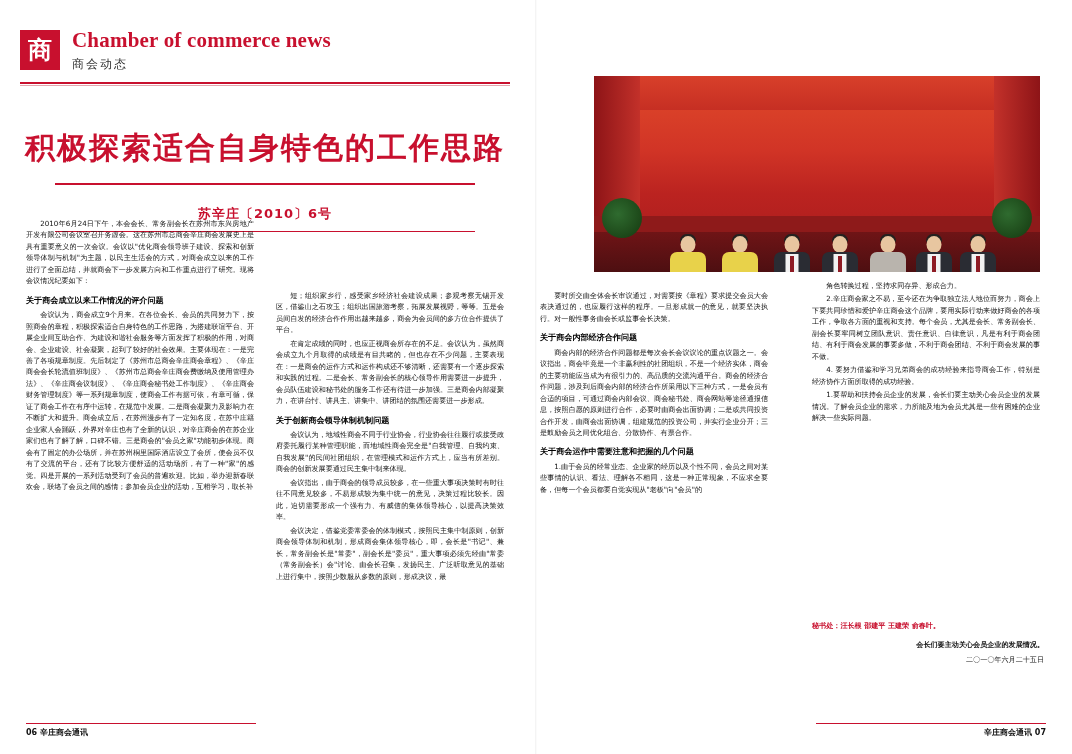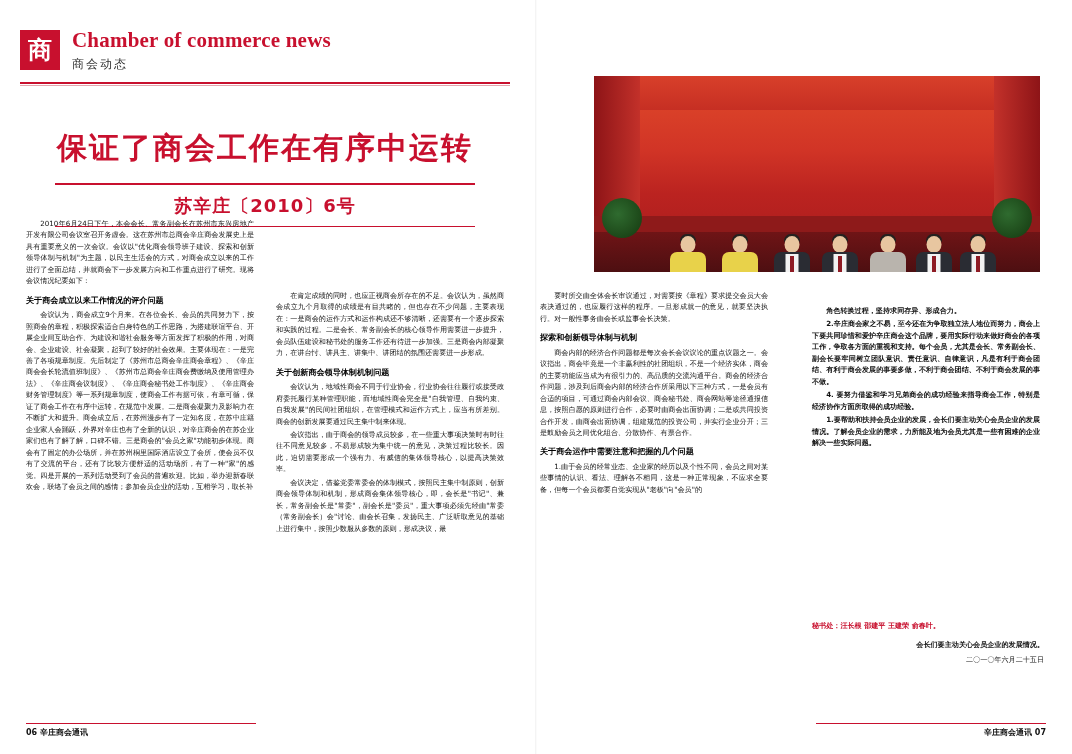--- a/index.html
+++ b/index.html
@@ -43,42 +43,42 @@
   
   #title-wrap{position:absolute;left:20px;top:128px;width:490px;text-align:center;}
   #doc-title{
     color:#c8102e;font-size:30px;font-weight:bold;letter-spacing:2px;
     font-family:"DejaVu Sans","Liberation Sans",sans-serif;
   }
   #title-underline{
     margin:14px auto 0;width:420px;height:2px;background:#c8102e;
   }
   #doc-number{
-    margin-top:9px;color:#c8102e;font-size:18px;font-weight:bold;letter-spacing:1px;
+    margin-top:20px;color:#c8102e;font-size:13px;font-weight:bold;letter-spacing:1px;
   }
   #subtitle-rule{
     margin:8px auto 0;width:420px;height:1px;background:#c8102e;
   }
 
   
   .col{
     position:absolute;
     font-size:7.1px;line-height:1.62;color:#111;
     text-align:justify;
     font-family:"DejaVu Sans","Liberation Sans",sans-serif;
   }
   .col p{margin:0 0 2px 0;text-indent:2em;}
   .col h4{
     margin:7px 0 3px 0;font-size:8.1px;font-weight:bold;color:#000;
     text-indent:0;line-height:1.5;
   }
   #col1{left:26px;top:218px;width:228px;height:470px;}
   #col2{left:276px;top:290px;width:228px;height:400px;}
   #col3{left:540px;top:290px;width:228px;height:400px;}
-  #col4{left:812px;top:305px;width:228px;height:400px;font-weight:bold;}
+  #col4{left:812px;top:280px;width:228px;height:400px;}
 
   
   #photo{
     position:absolute;left:594px;top:76px;width:446px;height:196px;
     background:#b8232b;overflow:hidden;border:0;
   }
   .ph-backdrop{
     position:absolute;inset:0;
     background:
       linear-gradient(180deg,#e04a2a 0%,#d13426 38%,#bb2320 60%,#a41b1c 100%);
@@ -169,21 +169,21 @@
 
   <div id="masthead">
     <div id="logo-box">商</div>
     <div id="masthead-en">Chamber of commerce news</div>
     <div id="masthead-cn">商会动态</div>
     <div id="masthead-rule"></div>
     <div id="masthead-rule2"></div>
   </div>
 
   <div id="title-wrap">
-    <div id="doc-title">保证了商会工作在有序中运转</div>
+    <div id="doc-title">积极探索适合自身特色的工作思路</div>
     <div id="title-underline"></div>
     <div id="doc-number">苏辛庄〔2010〕6号</div>
     <div id="subtitle-rule"></div>
   </div>
 
   <div id="photo">
     <div class="ph-backdrop"></div>
     <div class="ph-banner"></div>
     <div class="ph-curtain"></div>
     <div class="ph-curtain r"></div>
@@ -239,30 +239,31 @@
     <div id="photo-caption-text">合影照片：八位与会领导在红色背景的主席台前合影</div>
   </div>
 
   <div id="col1" class="col">
     <p>2010年6月24日下午，本会会长、常务副会长在苏州市东兴房地产开发有限公司会议室召开务虚会。这在苏州市总商会辛庄商会发展史上是具有重要意义的一次会议。会议以"优化商会领导班子建设、探索和创新领导体制与机制"为主题，以民主生活会的方式，对商会成立以来的工作进行了全面总结，并就商会下一步发展方向和工作重点进行了研究。现将会议情况纪要如下：</p>
     <h4>关于商会成立以来工作情况的评介问题</h4>
     <p>会议认为，商会成立9个月来。在各位会长、会员的共同努力下，按照商会的章程，积极探索适合自身特色的工作思路，为搭建联谊平台、开展企业间互助合作、为建设和谐社会服务等方面发挥了积极的作用，对商会、企业建设、社会凝聚，起到了较好的社会效果。主要体现在：一是完善了各项规章制度。先后制定了《苏州市总商会辛庄商会章程》、《辛庄商会会长轮流值班制度》、《苏州市总商会辛庄商会费缴纳及使用管理办法》、《辛庄商会议制度》、《辛庄商会秘书处工作制度》、《辛庄商会财务管理制度》等一系列规章制度，使商会工作有据可依，有章可循，保证了商会工作在有序中运转，在规范中发展。二是商会凝聚力及影响力在不断扩大和提升。商会成立后，在苏州漫步有了一定知名度，在苏中庄籍企业家人会踊跃，外界对辛庄也有了全新的认识，对辛庄商会的在苏企业家们也有了解了解，口碑不错。三是商会的"会员之家"功能初步体现。商会有了固定的办公场所，并在苏州桐里国际酒店设立了会所，使会员不仅有了交流的平台，还有了比较方便舒适的活动场所，有了一种"家"的感觉。四是开展的一系列活动受到了会员的普遍欢迎。比如，举办迎新春联欢会，联络了会员之间的感情；参加会员企业的活动，互相学习，取长补</p>
   </div>
 
   <div id="col2" class="col">
+    <p>短；组织家乡行，感受家乡经济社会建设成果；参观考察无锡开发区，借鉴山之石攻玉；组织出国旅游考察，拓展发展视野，等等。五是会员间自发的经济合作作用出越来越多，商会为会员间的多方位合作提供了平台。</p>
     <p>在肯定成绩的同时，也应正视商会所存在的不足。会议认为，虽然商会成立九个月取得的成绩是有目共睹的，但也存在不少问题，主要表现在：一是商会的运作方式和运作构成还不够清晰，还需要有一个逐步探索和实践的过程。二是会长、常务副会长的核心领导作用需要进一步提升，会员队伍建设和秘书处的服务工作还有待进一步加强。三是商会内部凝聚力，在讲台忖、讲具主、讲集中、讲团结的氛围还需要进一步形成。</p>
     <h4>关于创新商会领导体制机制问题</h4>
     <p>会议认为，地域性商会不同于行业协会，行业协会往往履行或接受政府委托履行某种管理职能，而地域性商会完全是"自我管理、自我约束、自我发展"的民间社团组织，在管理模式和运作方式上，应当有所差别。商会的创新发展要通过民主集中制来体现。</p>
     <p>会议指出，由于商会的领导成员较多，在一些重大事项决策时有时往往不同意见较多，不易形成较为集中统一的意见，决策过程比较长。因此，迫切需要形成一个强有力、有威信的集体领导核心，以提高决策效率。</p>
     <p>会议决定，借鉴党委常委会的体制模式，按照民主集中制原则，创新商会领导体制和机制，形成商会集体领导核心，即，会长是"书记"、兼长，常务副会长是"常委"，副会长是"委员"，重大事项必须先经由"常委（常务副会长）会"讨论、由会长召集，发扬民主、广泛听取意见的基础上进行集中，按照少数服从多数的原则，形成决议，最</p>
   </div>
 
   <div id="col3" class="col">
     <p>要时所交由全体会长审议通过，对需要按《章程》要求提交会员大会表决通过的，也应履行这样的程序。一旦形成就一的意见，就要坚决执行。对一般性事务由会长或监事会长决策。</p>
-    <h4>探索和创新领导体制与机制</h4>
+    <h4>关于商会内部经济合作问题</h4>
     <p>商会内部的经济合作问题都是每次会长会议议论的重点议题之一。会议指出，商会毕竟是一个非赢利性的社团组织，不是一个经济实体，商会的主要功能应当成为有很引力的、高品质的交流沟通平台。商会的经济合作问题，涉及到后商会内部的经济合作所采用以下三种方式，一是会员有合适的项目，可通过商会内部会议、商会秘书处、商会网站等途径通报信息，按照自愿的原则进行合作，必要时由商会出面协调；二是或共同投资合作开发，由商会出面协调，组建规范的投资公司，并实行企业分开；三是鼓励会员之间优化组合、分散协作、有票合作。</p>
     <h4>关于商会运作中需要注意和把握的几个问题</h4>
     <p>1.由于会员的经常业态、企业家的经历以及个性不同，会员之间对某些事情的认识、看法、理解各不相同，这是一种正常现象，不应求全要备，但每一个会员都要自觉实现从"老板"向"会员"的</p>
   </div>
 
   <div id="col4" class="col">
     <p>角色转换过程，坚持求同存异、形成合力。</p>
     <p>2.辛庄商会家之不易，至今还在为争取独立法人地位而努力，商会上下要共同珍惜和爱护辛庄商会这个品牌，要用实际行动来做好商会的各项工作，争取各方面的重视和支持。每个会员，尤其是会长、常务副会长、副会长要牢同树立团队意识、责任意识、自律意识，凡是有利于商会团结、有利于商会发展的事要多做，不利于商会团结、不利于商会发展的事不做。</p>
     <p>4. 要努力借鉴和学习兄弟商会的成功经验来指导商会工作，特别是经济协作方面所取得的成功经验。</p>
     <p>1.要帮助和扶持会员企业的发展，会长们要主动关心会员企业的发展情况。了解会员企业的需求，力所能及地为会员尤其是一些有困难的企业解决一些实际问题。</p>

